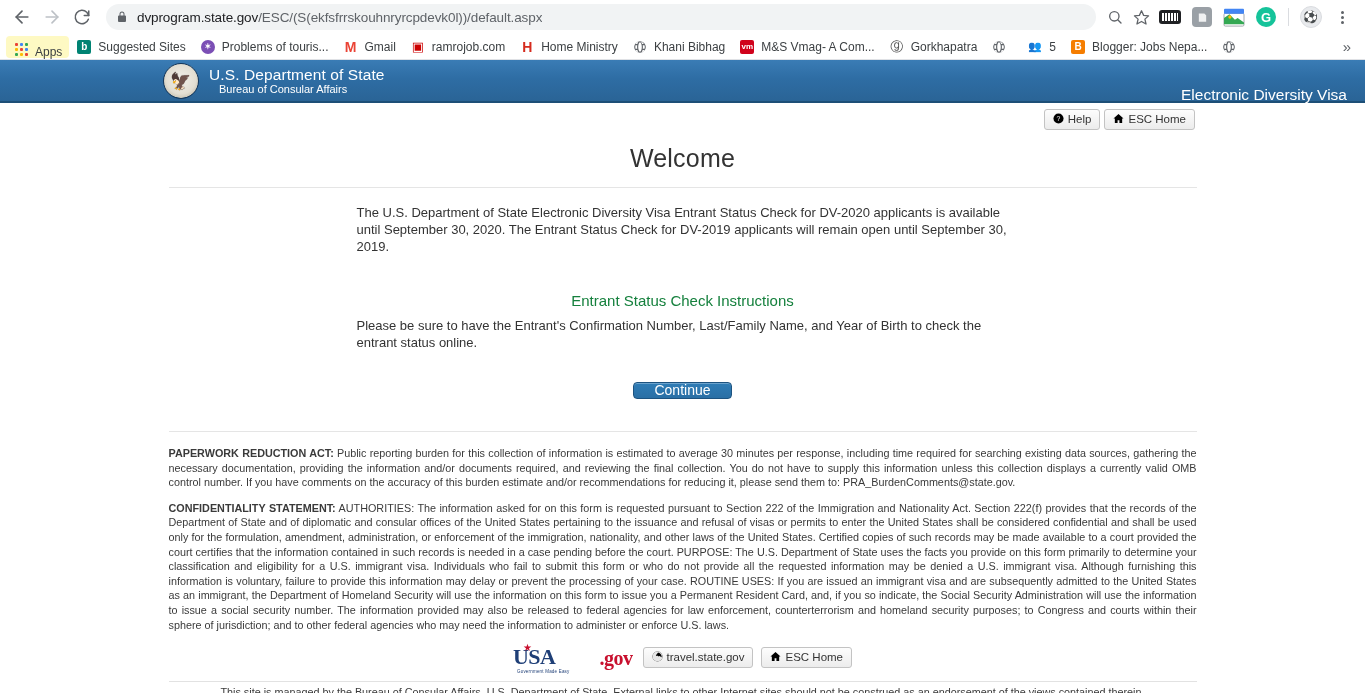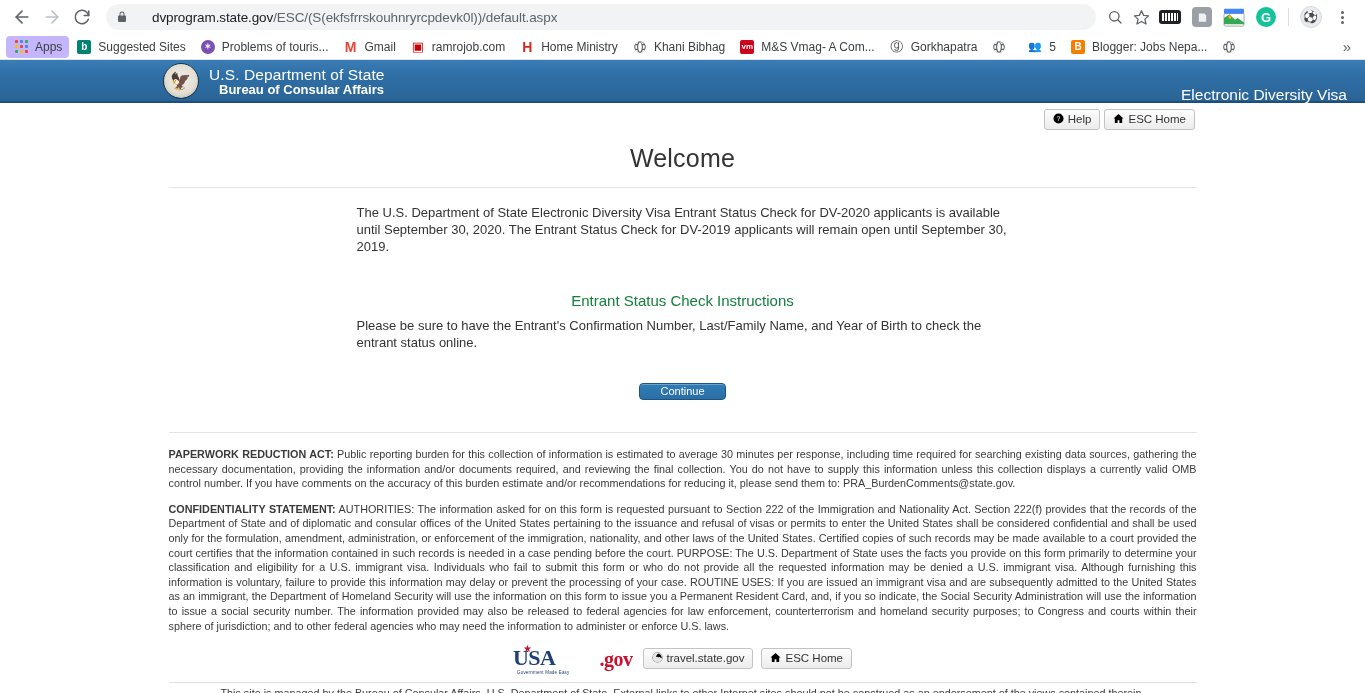--- a/index.html
+++ b/index.html
@@ -37,21 +37,20 @@
   #omnibox {
     flex: 1 1 auto;
     height: 26px;
     margin: 0 6px 0 8px;
     background: #f1f3f4;
     border-radius: 13px;
     display: flex;
     align-items: center;
     padding: 0 10px;
     min-width: 0;
-    gap: 15px;
   }
   #lock-icon { margin-right: 9px; display:flex; align-items:center; color:#5f6368; }
   #url-text {
     font-size: 13.5px;
     color: #202124;
     white-space: nowrap;
     overflow: hidden;
     text-overflow: ellipsis;
     letter-spacing: -0.1px;
   }
@@ -109,21 +108,21 @@
   .bm {
     display:flex; align-items:center;
     height: 22px;
     padding: 0 7px;
     font-size: 12px;
     color: #3c4043;
     white-space: nowrap;
     border-radius: 4px;
     flex: 0 0 auto;
   }
-  .bm.apps { background:#c4b5fd; }
+  .bm.apps { background:#fef9c3;align-items:flex-end; }
   .bm .bm-ico {
     width: 16px; height: 16px; margin-right: 6px;
     display:flex; align-items:center; justify-content:center;
     font-size: 12px; flex:0 0 auto;
   }
   .bm .bm-label { line-height: 1; }
   .apps-grid {
     width: 13px; height: 13px;
     display:grid; grid-template-columns: repeat(3,3px); grid-template-rows: repeat(3,3px);
     gap: 2px;
@@ -162,21 +161,21 @@
     flex: 0 0 auto;
     display:flex; align-items:center; justify-content:center;
     overflow:hidden;
   }
   #seal .eagle {
     font-size: 17px; line-height:1; color:#8b7536; margin-top:1px;
     text-shadow: 0 0 1px rgba(0,0,0,.4);
   }
   #brand { margin-left: 10px; color:#ffffff; }
   #brand .b1 { font-size: 15.5px; line-height: 17px; letter-spacing:.1px; }
-  #brand .b2 { font-size: 13px; font-weight: bold; line-height: 13px; padding-left: 10px; }
+  #brand .b2 { font-size: 11px; font-weight: normal; line-height: 13px; padding-left: 10px; }
   #app-title { margin-left:auto; text-align:right; color:#ffffff; }
   #app-title .t1 { font-size: 15.5px; line-height: 17px; margin-top: 40px; }
   #app-title .t2 { font-size: 11.5px; font-weight:bold; line-height:13px; }
 
   #topbtns {
     display:flex; justify-content:flex-end; gap:4px;
     padding: 6px 170px 0 0;
   }
   .btn-gray {
     display:inline-flex; align-items:center; gap:4px;
@@ -216,21 +215,21 @@
     font-weight: normal;
     margin: 37px 0 8px 0;
   }
   #continue-wrap { text-align:center; margin-top: 30px; }
   #continue-btn {
     display:inline-block;
     background: linear-gradient(to bottom,#4a90c4 0%, #2f7cb5 6%, #2a6fa5 100%);
     border:1px solid #1d5380;
     border-radius:4px;
     color:#fff;
-    font-size: 11px;
+    font-size: 14px;
     padding: 0 20px;
     line-height: 15px;
     box-shadow: inset 0 1px 0 rgba(255,255,255,.25);
   }
   hr.rule2 { border:0; border-top:1px solid #e5e5e5; margin: 32px 0 14px 0; }
   .legal {
     font-size: 10.8px;
     line-height: 14.6px;
     color:#3a3a3a;
     text-align: justify;

